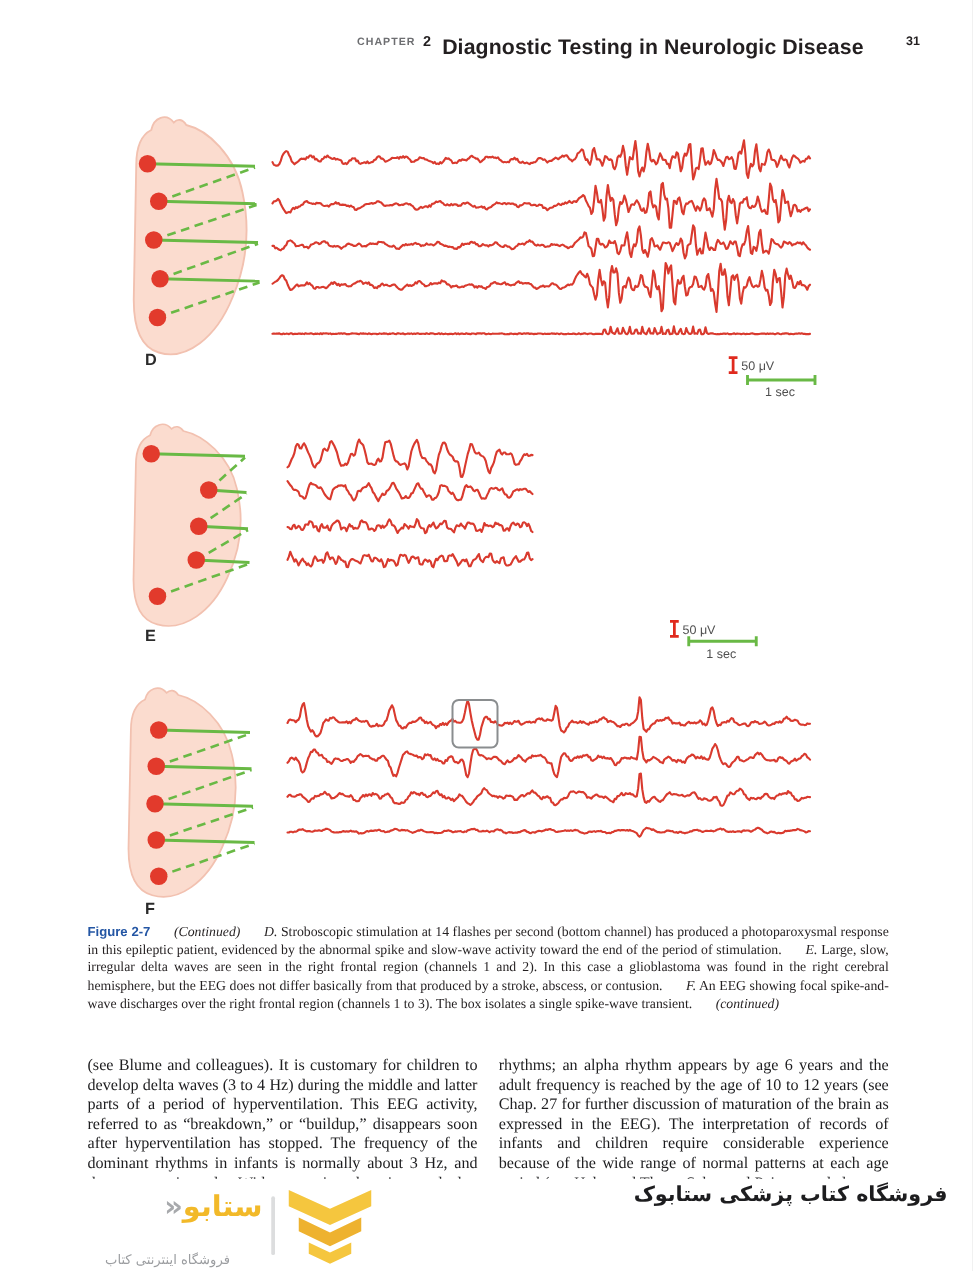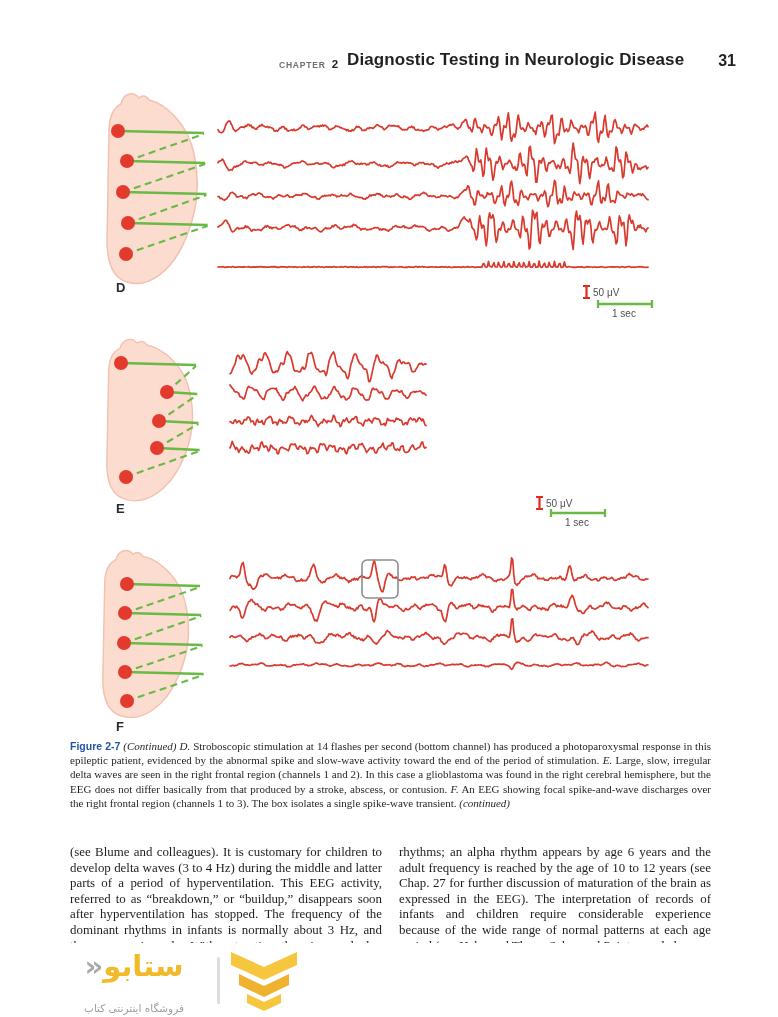--- a/index.html
+++ b/index.html
@@ -1,47 +1,47 @@
 <!DOCTYPE html>
 <html><head>
 <meta charset="utf-8">
 <style>
   html,body{margin:0;padding:0;background:#e8e8e8;}
   .page{position:relative;width:778px;height:1017px;background:#ffffff;margin:0 auto;
         font-family:"Liberation Serif",serif;color:#231f20;overflow:hidden;}
 
   
-  .header{position:absolute;top:50px;right:42px;display:flex;align-items:flex-end;
+  .header{position:absolute;top:28px;right:42px;display:flex;align-items:flex-start;
           font-family:"Liberation Sans",sans-serif;color:#231f20;white-space:nowrap;}
   .chapter-label{font-size:8.5px;font-weight:600;letter-spacing:.8px;color:#6d6e71;}
   .chapter-num{font-size:11.5px;font-weight:700;margin-left:6px;}
   .chapter-title{font-size:17px;font-weight:700;margin-left:9px;letter-spacing:.1px;}
-  .page-num{font-size:16px;font-weight:700;margin-left:34px;}
+  .page-num{font-size:10px;font-weight:700;margin-left:34px;}
 
   
   #fig-svg{position:absolute;left:0;top:0;}
   .plabel{font-family:"Liberation Sans",sans-serif;font-weight:700;font-size:13px;fill:#2b2b2b;}
   .scaletext{font-family:"Liberation Sans",sans-serif;font-size:10px;fill:#4f4f4f;}
 
   
   .caption{position:absolute;left:70px;top:739px;width:641px;font-size:11px;line-height:14.2px;
            text-align:justify;color:#231f20;margin:0;}
   .cap-label{color:#2456a4;font-weight:700;font-family:"Liberation Sans",sans-serif;font-size:10.5px;margin-top:37px;}
-  .cap-it{font-style:italic;}
+  .cap-it{font-style:italic;margin-left:16px;}
 
   
   .bodycols{position:absolute;left:70px;top:845px;width:641px;height:98px;overflow:hidden;
             display:flex;gap:17px;}
   .col{width:312px;font-size:12.9px;line-height:15.6px;text-align:justify;color:#1d1d1f;margin:0;}
 
   
   .footer{position:absolute;left:0;top:946px;width:778px;height:71px;}
   .logo-text{position:absolute;left:58px;top:4px;width:152px;text-align:center;direction:rtl;
              font-family:"DejaVu Sans",sans-serif;}
-  .wordmark{font-size:29px;font-weight:700;line-height:33px;}
+  .wordmark{font-size:23px;font-weight:700;line-height:33px;text-align:right;}
   .wm-yellow{color:#f2b929;}
   .wm-gray{color:#a7a9ac;}
   .tagline{font-size:10.5px;color:#9b9da0;margin-top:19px;}
   .logo-bar{position:absolute;left:217px;top:11px;width:3px;height:47px;background:#dcddde;border-radius:2px;}
   .logo-chevron{position:absolute;left:229px;top:4px;}
   .store-line{position:absolute;right:20px;top:0px;font-family:"DejaVu Sans",sans-serif;
               font-size:16.5px;font-weight:700;color:#1d1d1f;direction:rtl;}
   .url-line{position:absolute;right:14px;top:29px;font-family:"Liberation Sans",sans-serif;
             font-size:19.5px;font-weight:700;letter-spacing:6px;color:#1d1d1f;white-space:nowrap;}
   .url-yellow{color:#f2b423;}
@@ -157,15 +157,16 @@
     <div class="logo-text">
       <div class="wordmark"><span class="wm-yellow">ستابو</span><span class="wm-gray">«</span></div>
       <div class="tagline">فروشگاه اینترنتی کتاب</div>
     </div>
     <div class="logo-bar"></div>
     <svg class="logo-chevron" width="70" height="62" viewBox="0 0 70 62">
       <polygon points="2,2 35,17 68,2 68,15 35,30 2,15" fill="#f5c63e"></polygon>
       <polygon points="10,24 35,36 60,24 60,35 35,47 10,35" fill="#eeb22f"></polygon>
       <polygon points="18,44 35,52 52,44 52,53 35,61 18,53" fill="#f5c63e"></polygon>
     </svg>
+    <div class="store-line">فروشگاه کتاب پزشکی ستابوک</div>
   </div>
 
 </div>
 
 </body></html>

